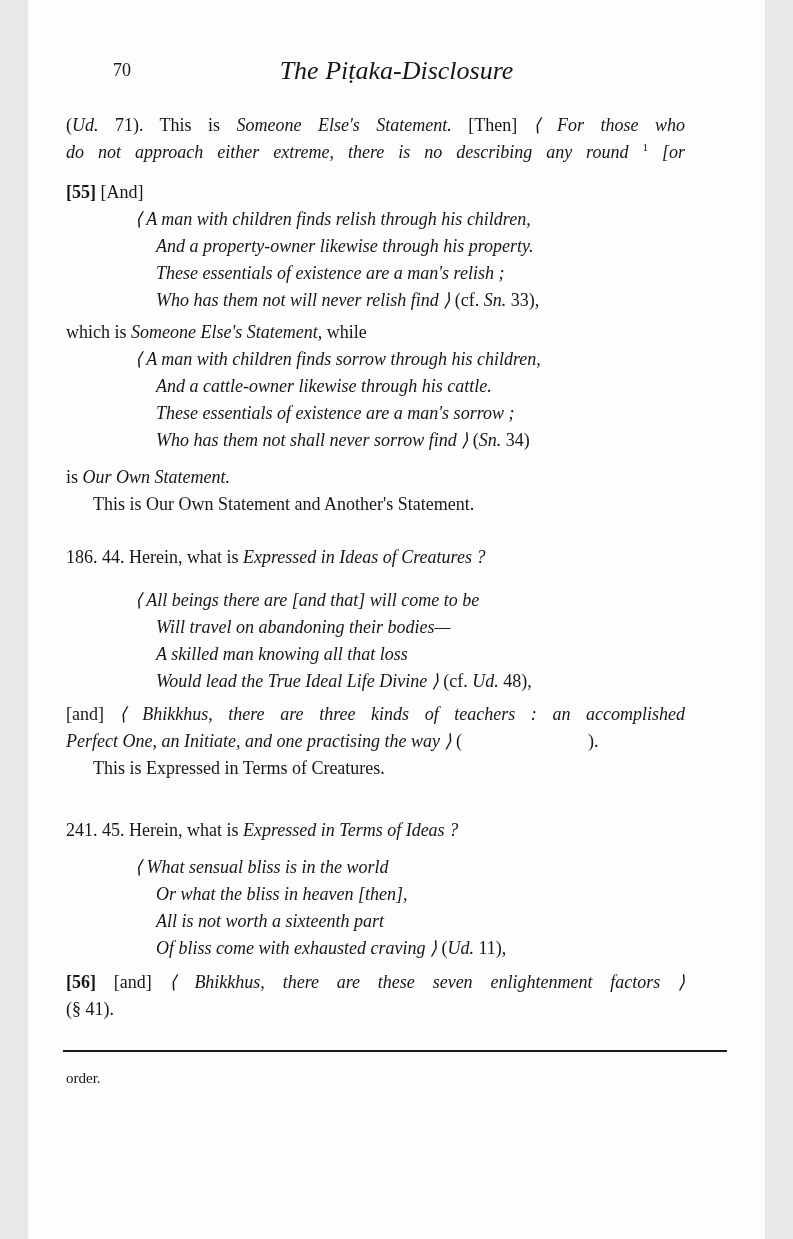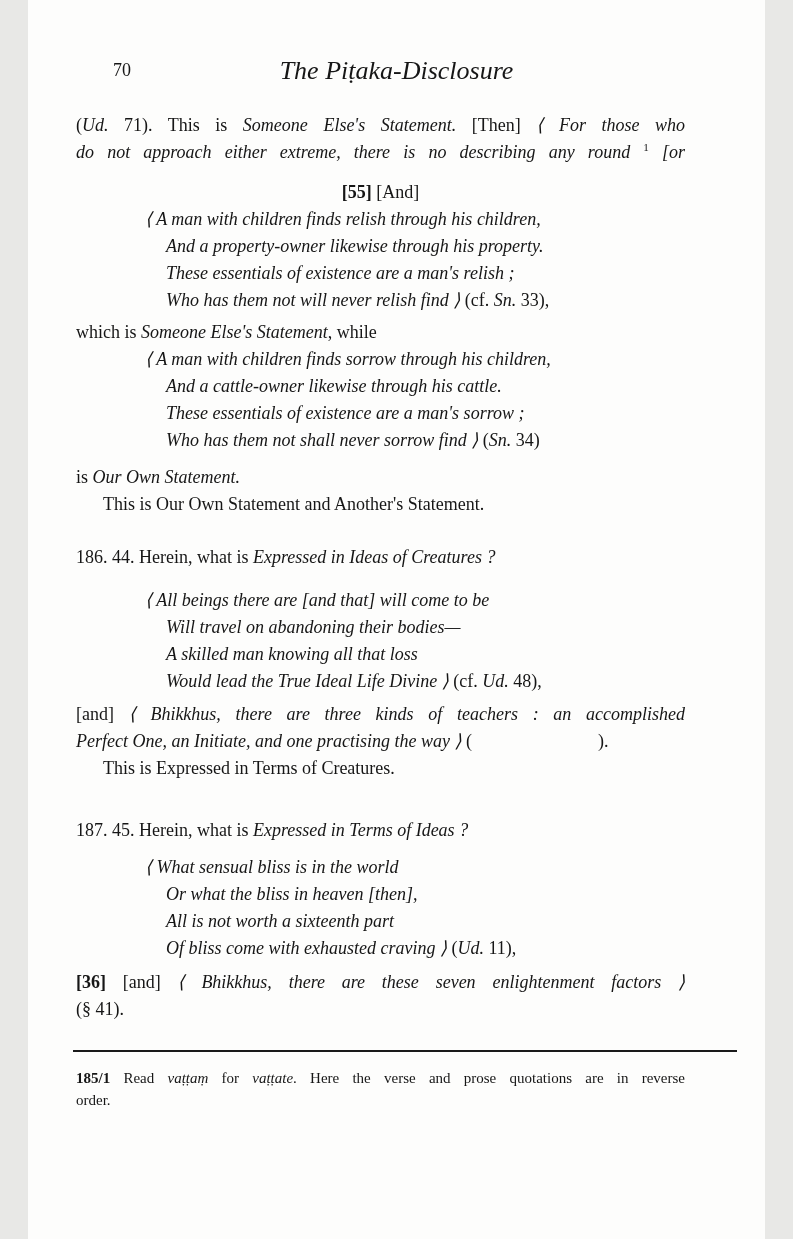--- a/index.html
+++ b/index.html
@@ -9,31 +9,31 @@
     background:#fdfdfc;
     color:#161616;
     font-family:Liberation Serif, serif;
     font-size:18px;line-height:27px;
     overflow:hidden;
     margin:0 auto;
   }
   header{position:relative;height:27px;margin-top:57px;margin-bottom:28px;}
   .pagenum{position:absolute;left:85px;top:0;}
   .runtitle{text-align:center;font-style:italic;font-size:26px;}
-  main{padding-left:48px;padding-right:80px;}
+  main{padding-left:38px;padding-right:80px;}
   .blk{margin:0;}
   .line{display:block;}
   .full{text-align:justify;text-align-last:justify;}
   .vo{padding-left:69px;}   
   .vc{padding-left:90px;}   
   .ind{text-indent:27px;}   
   .run.i{font-style:italic;}
   .run.b{font-weight:700;}
   .run.sup{vertical-align:super;font-size:0.62em;line-height:0;}
-  .b1{margin-top:13px;text-align:center;}
+  .b1{margin-top:13px;}
   .b3{margin-top:5px;}
   .b5{margin-top:10px;}
   .b7{margin-top:26px;}
   .b8{margin-top:16px;}
   .b9{margin-top:6px;}
   .b11{margin-top:35px;}
   .b12{margin-top:10px;}
   .b13{margin-top:7px;}
   .fn-rule{margin-top:27px;margin-left:-3px;width:664px;border:none;border-top:2px solid #1a1a1a;height:0;}
   .footnote{margin-top:15px;font-size:15px;line-height:22px;}
@@ -104,36 +104,35 @@
     <div class="blk b9">
       <span class="line full"><span class="run">[and] </span><span class="run i">⟨ Bhikkhus, there are three kinds of teachers :  an accomplished</span></span>
       <span class="line"><span class="run i">Perfect One, an Initiate, and one practising the way ⟩ </span><span class="run">(&nbsp;&nbsp;&nbsp;&nbsp;&nbsp;&nbsp;&nbsp;&nbsp;&nbsp;&nbsp;&nbsp;&nbsp;&nbsp;&nbsp;&nbsp;&nbsp;&nbsp;&nbsp;&nbsp;&nbsp;&nbsp;&nbsp;&nbsp;&nbsp;&nbsp;&nbsp;&nbsp;&nbsp;).</span></span>
     </div>
 
     <div class="blk b10">
       <span class="line ind"><span class="run">This is Expressed in Terms of Creatures.</span></span>
     </div>
 
     <div class="blk b11">
-      <span class="line"><span class="run">187. 45.  Herein, what is </span><span class="run i">Expressed in Terms of Ideas ?</span></span>
+      <span class="line"><span class="run">241. 45.  Herein, what is </span><span class="run i">Expressed in Terms of Ideas ?</span></span>
     </div>
 
     <div class="blk b12">
       <span class="line vo"><span class="run i">⟨ What sensual bliss is in the world</span></span>
       <span class="line vc"><span class="run i">Or what the bliss in heaven [then],</span></span>
       <span class="line vc"><span class="run i">All is not worth a sixteenth part</span></span>
       <span class="line vc"><span class="run i">Of bliss come with exhausted craving ⟩ </span><span class="run">(</span><span class="run i">Ud.</span><span class="run"> 11),</span></span>
     </div>
 
     <div class="blk b13">
-      <span class="line full"><span class="run b">[36]</span><span class="run"> [and] </span><span class="run i">⟨ Bhikkhus, there are these seven enlightenment factors ⟩</span></span>
+      <span class="line full"><span class="run b">[56]</span><span class="run"> [and] </span><span class="run i">⟨ Bhikkhus, there are these seven enlightenment factors ⟩</span></span>
       <span class="line"><span class="run">(§ 41).</span></span>
     </div>
 
     <hr class="fn-rule">
 
     <div class="footnote">
-      <span class="line full"><span class="run b">185/1</span><span class="run"> Read </span><span class="run i">vaṭṭaṃ</span><span class="run"> for </span><span class="run i">vaṭṭate</span><span class="run">.  Here the verse and prose quotations are in reverse</span></span>
       <span class="line"><span class="run">order.</span></span>
     </div>
 
   </main>
 </div>
 
 </body></html>

